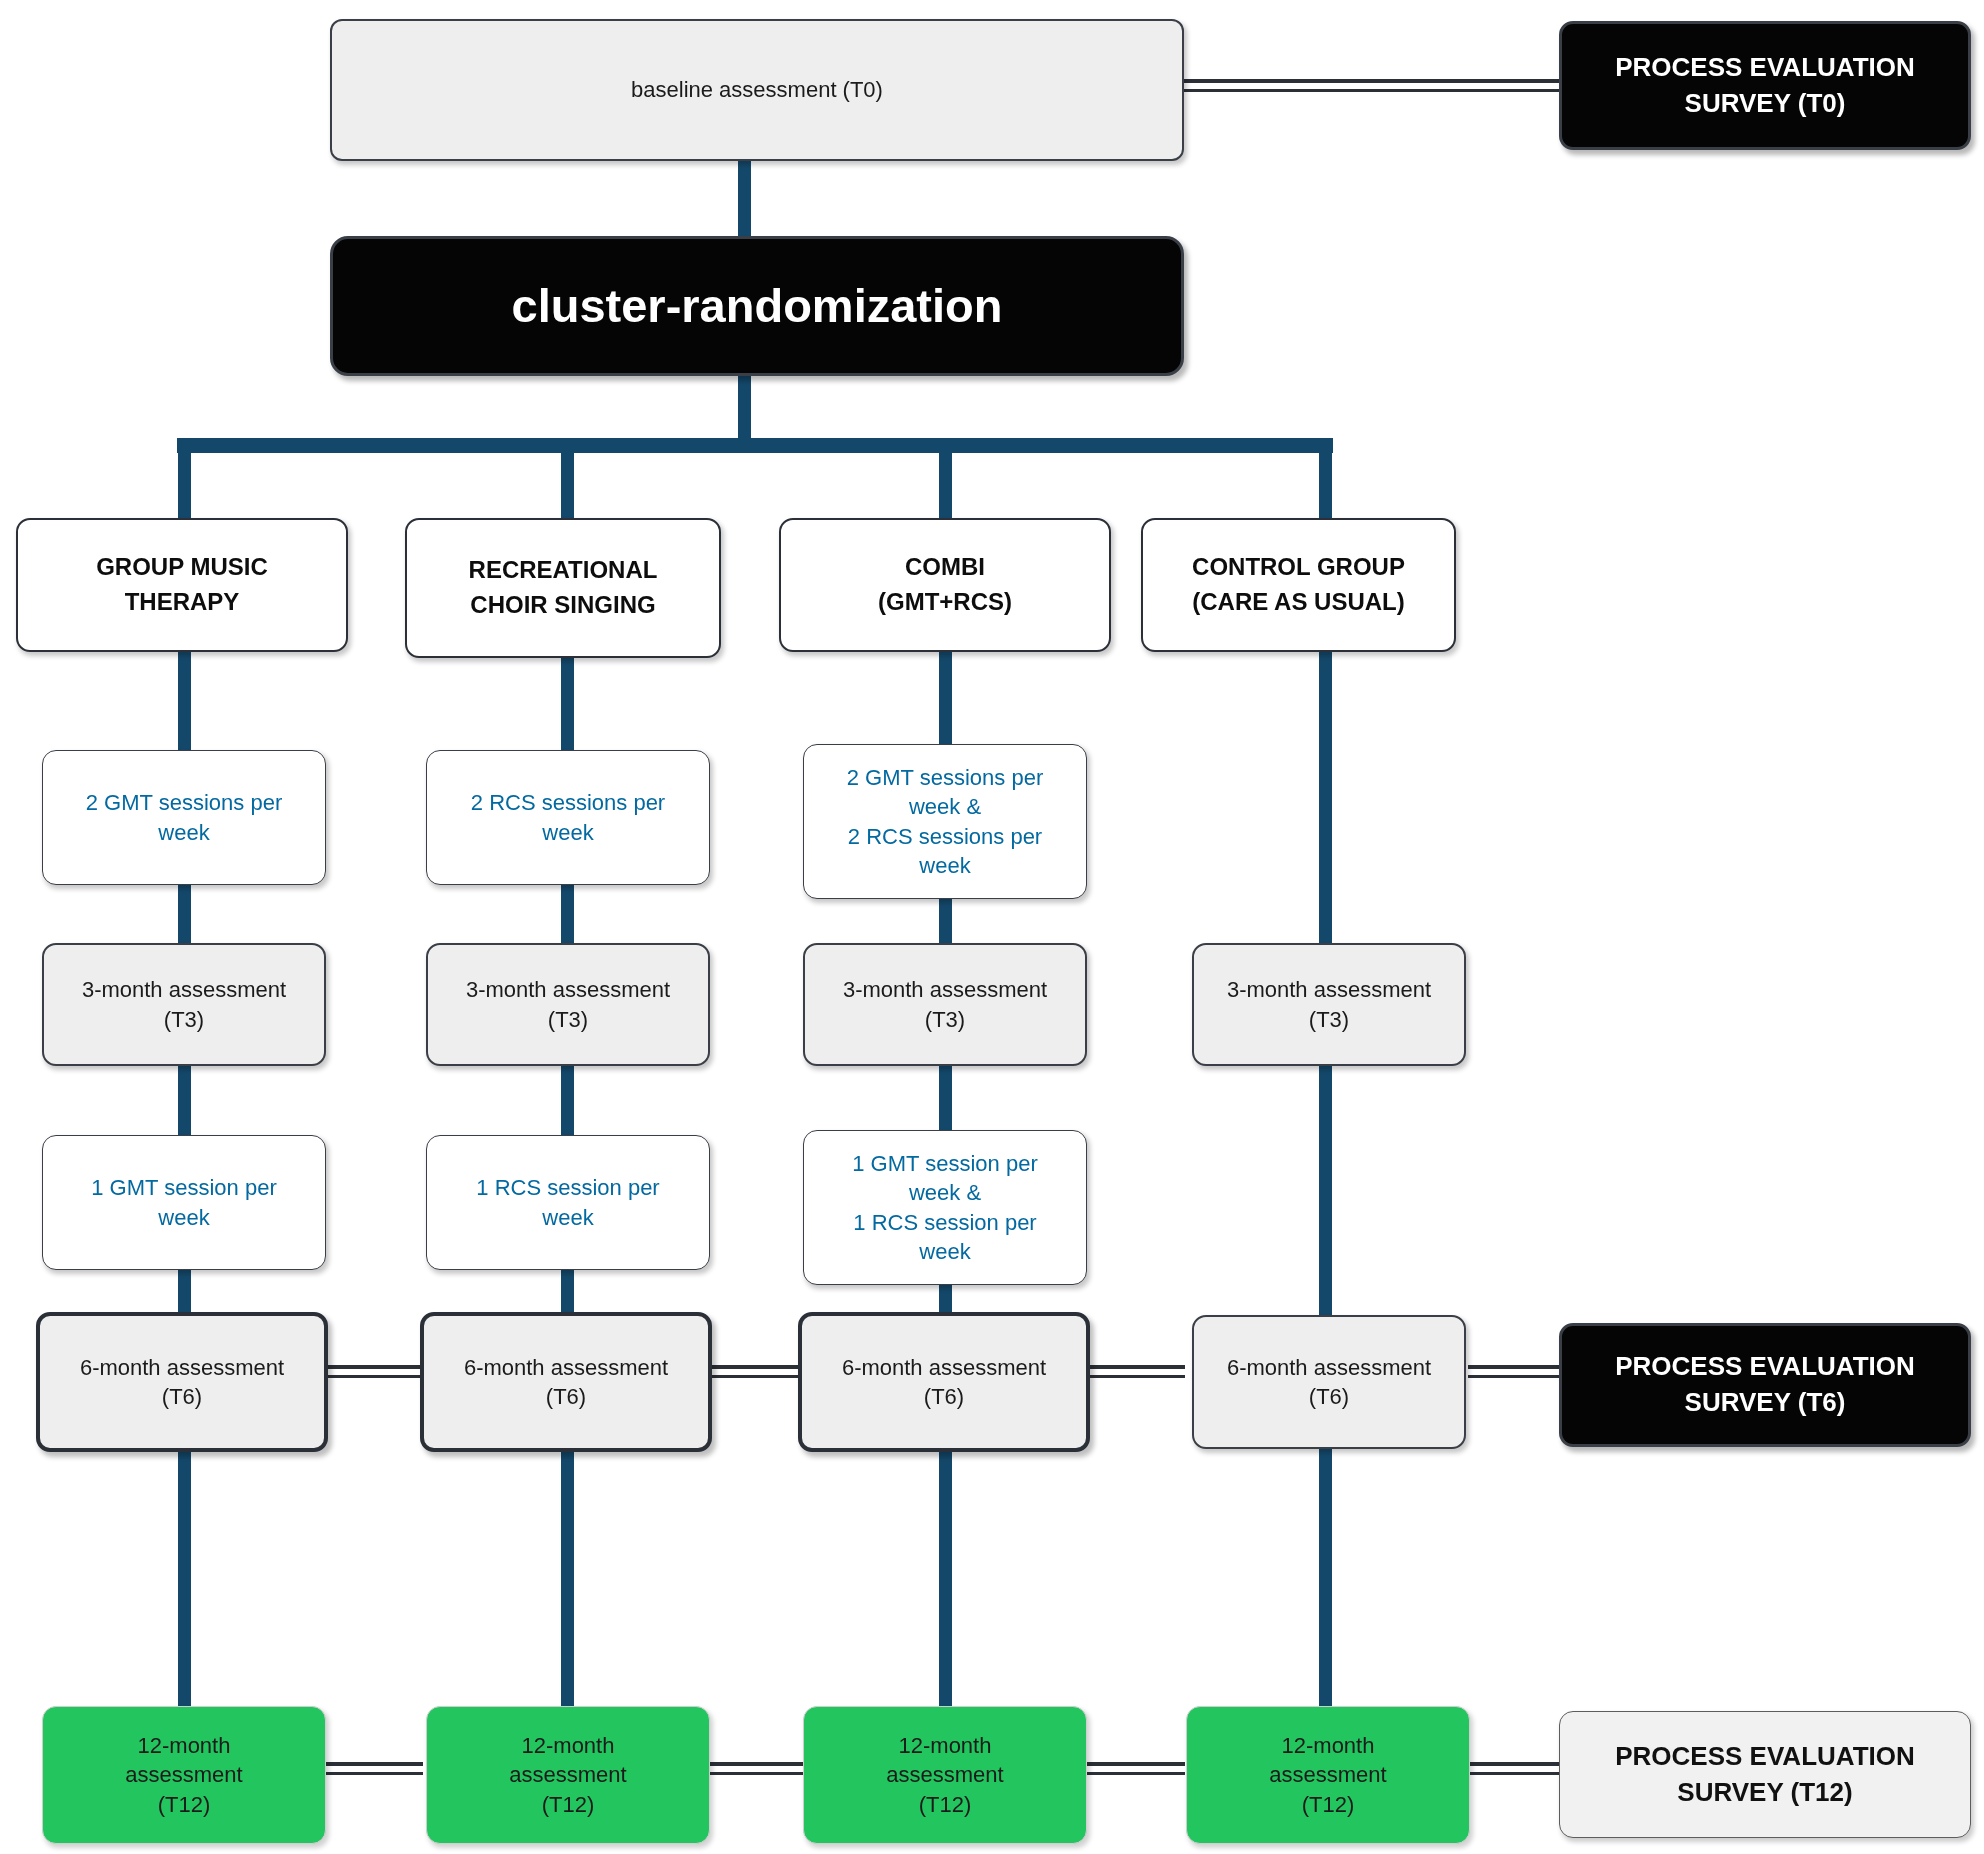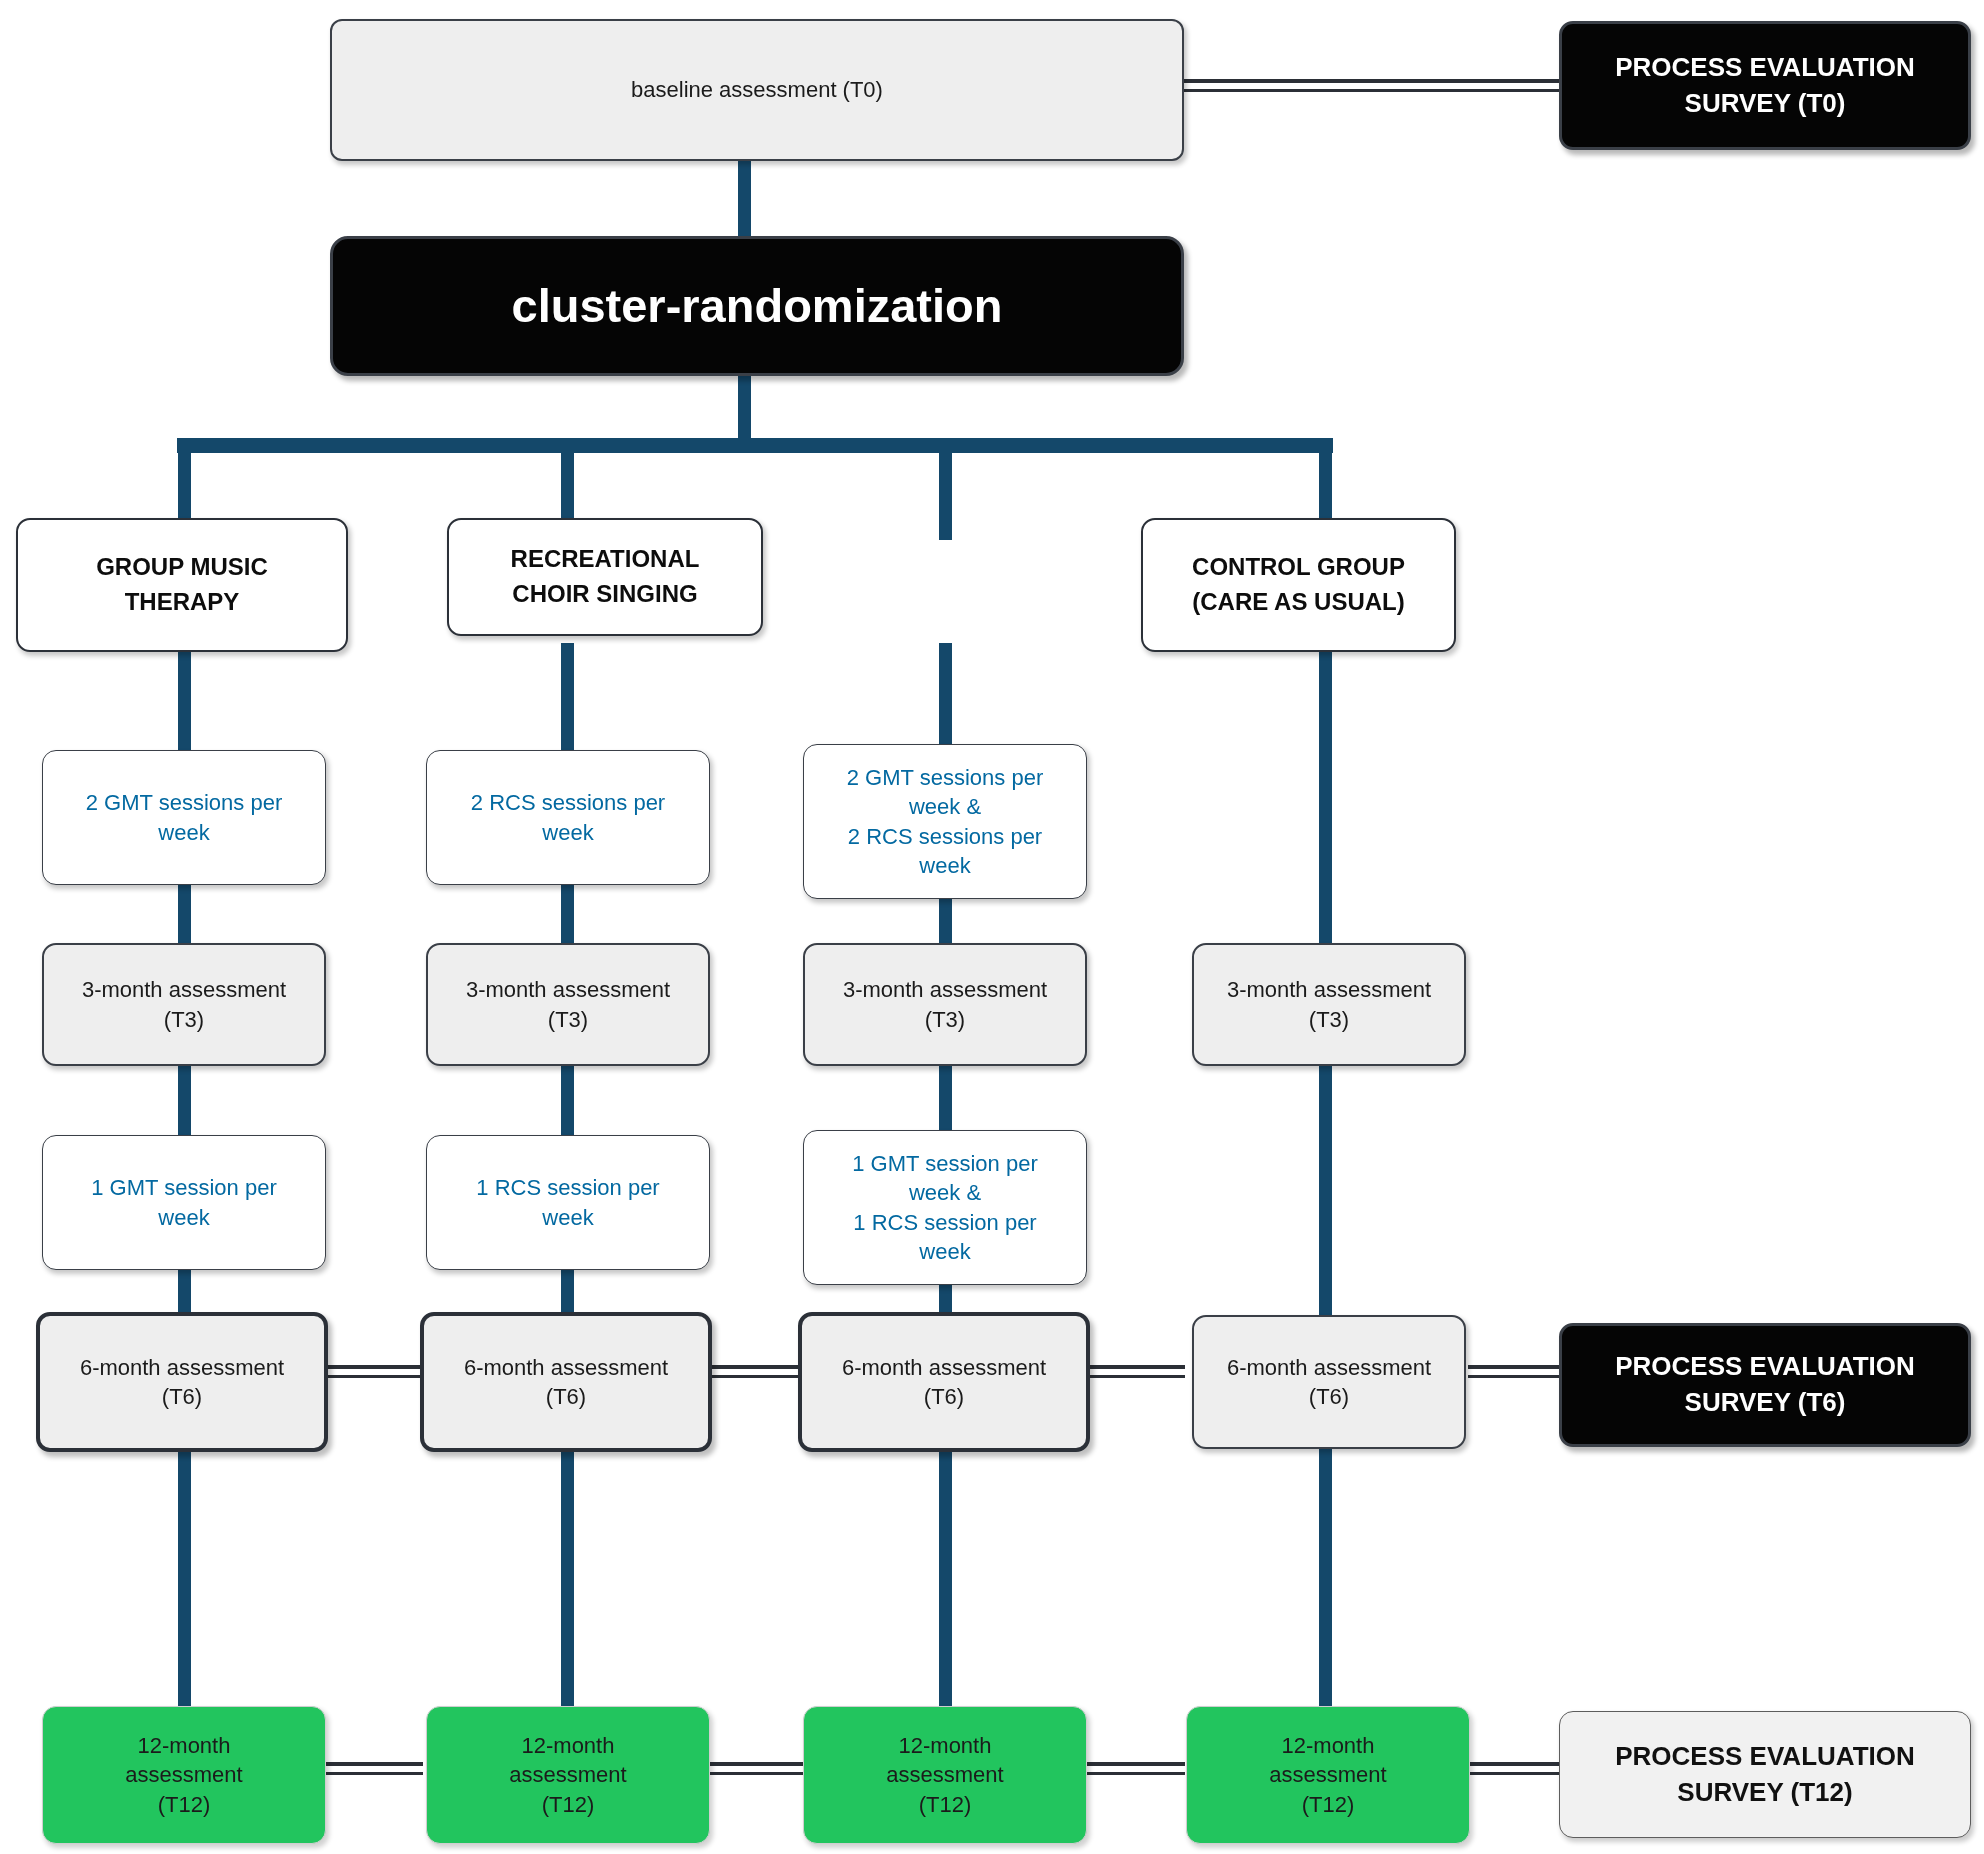--- a/index.html
+++ b/index.html
@@ -155,22 +155,24 @@
 
   <div class="box grey" style="left:330px; top:19px; width:854px; height:142px;border-radius:12px;">baseline assessment (T0)</div>
 
   <div class="box black" style="left:1559px; top:21.4px; width:412px; height:129px;">PROCESS EVALUATION
 SURVEY (T0)</div>
 
   <div class="box black big" style="left:330px; top:236px; width:854px; height:140px;">cluster-randomization</div>
 
   <div class="box header" style="left:16px; top:518px; width:332px; height:134px;">GROUP MUSIC
 THERAPY</div>
-  <div class="box header" style="left:447px; top:518px; width:316px; height:118px;text-align:center;">RECREATIONAL
+  <div class="box header" style="left:405px; top:518px; width:316px; height:140px;text-align:center;">RECREATIONAL
 CHOIR SINGING</div>
+  <div class="box header" style="left:779px; top:518px; width:332px; height:134px;">COMBI
+(GMT+RCS)</div>
   <div class="box header" style="left:1141px; top:518px; width:315px; height:134px;">CONTROL GROUP
 (CARE AS USUAL)</div>
 
   <div class="box white" style="left:42px; top:750px; width:284px; height:135px;">2 GMT sessions per
 week</div>
   <div class="box white" style="left:426px; top:750px; width:284px; height:135px;">2 RCS sessions per
 week</div>
   <div class="box white" style="left:803px; top:744px; width:284px; height:155px;">2 GMT sessions per
 week &amp;
 2 RCS sessions per

